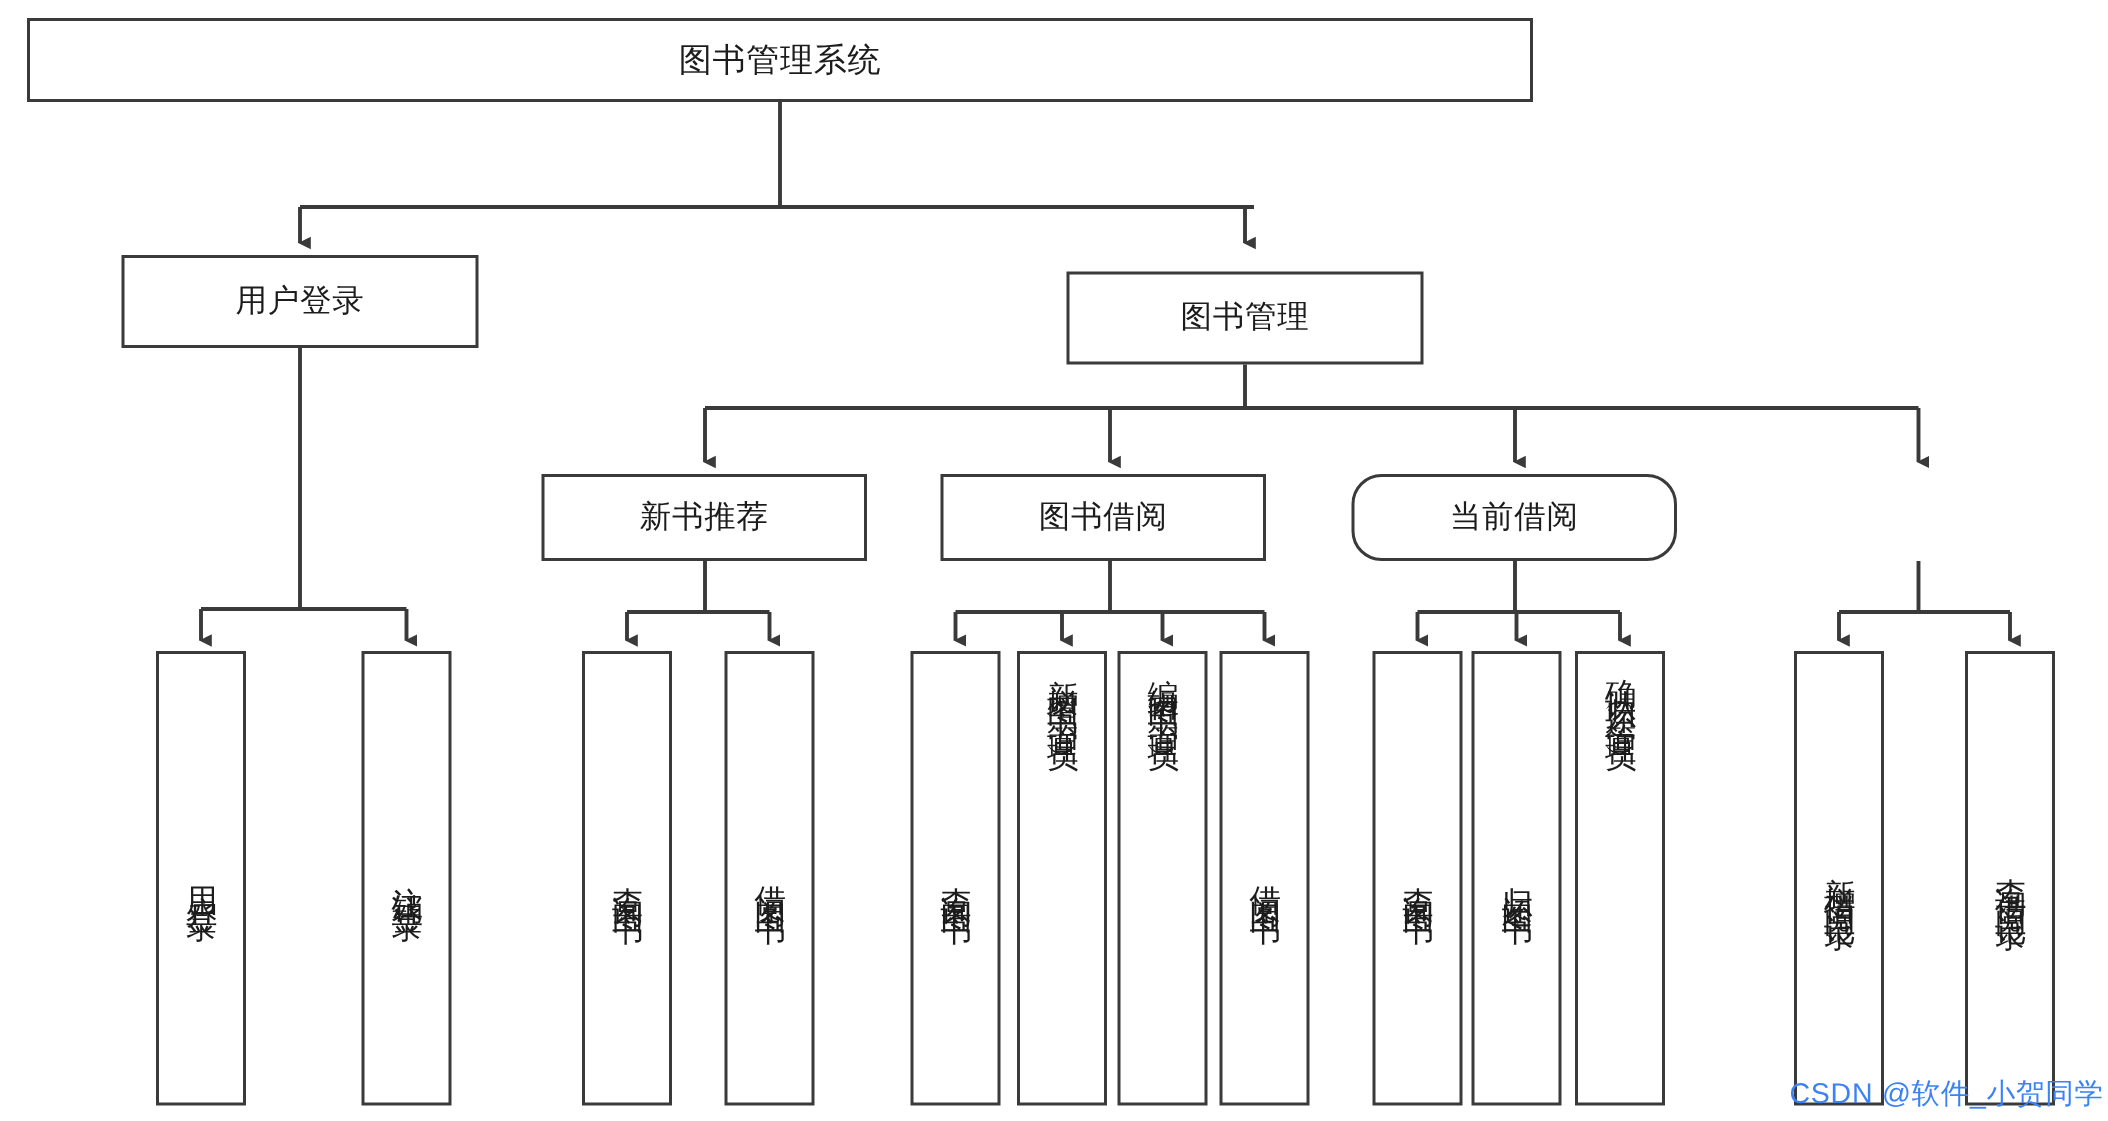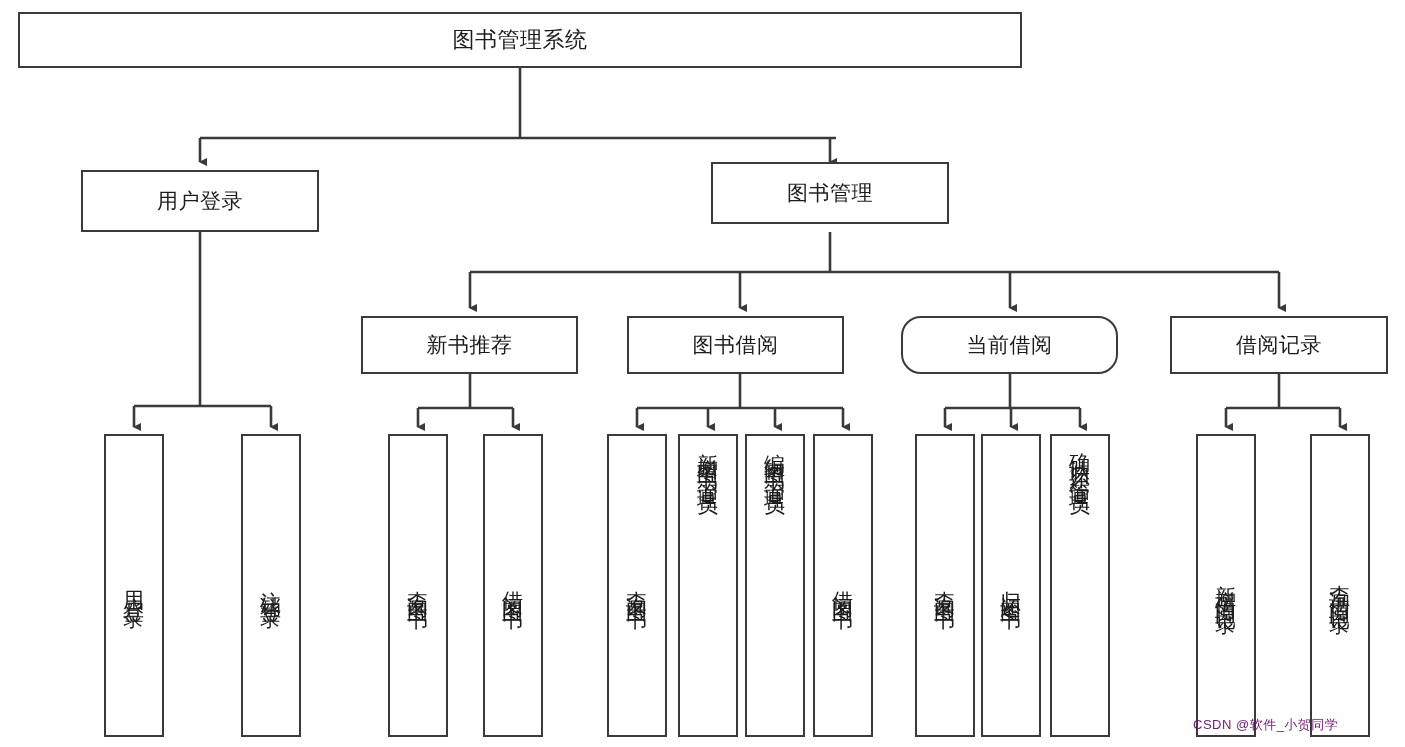--- a/index.html
+++ b/index.html
@@ -58,22 +58,22 @@
     letter-spacing: 6px;
     text-align: left;
     height: 100%;
     display: block;
   }
   .node.leaf.center .label {
     text-align: center;
   }
   .watermark {
     position: absolute;
-    color: #701a75;
-    font-size: 13px;
+    color: #3b82f6;
+    font-size: 19px;
     letter-spacing: 0.5px;
     white-space: nowrap;
     user-select: none;
   }
 </style>
 </head>
 <body>
 
 <div id="canvas">
 
@@ -127,35 +127,32 @@
     </g>
   </svg>
 
   <div class="node root" style="left:18px;top:12px;width:1004px;height:56px;">
     <span class="label">图书管理系统</span>
   </div>
 
   <div class="node" style="left:81px;top:170px;width:238px;height:62px;">
     <span class="label">用户登录</span>
   </div>
-  <div class="node" style="left:711px;top:162px;width:238px;height:62px;">
+  <div class="node" style="left:711px;top:181px;width:238px;height:62px;">
     <span class="label">图书管理</span>
   </div>
 
   <div class="node" style="left:361px;top:316px;width:217px;height:58px;">
     <span class="label">新书推荐</span>
   </div>
   <div class="node" style="left:627px;top:316px;width:217px;height:58px;">
     <span class="label">图书借阅</span>
   </div>
   <div class="node" style="left:901px;top:316px;width:217px;height:58px;border-radius:20px;">
     <span class="label">当前借阅</span>
-  </div>
-  <div class="node" style="left:1170px;top:316px;width:218px;height:58px;">
-    <span class="label">借阅记录</span>
   </div>
 
   <div class="node leaf center" style="left:104px;top:434px;width:60px;height:303px;">
     <span class="label">用户登录</span>
   </div>
   <div class="node leaf center" style="left:241px;top:434px;width:60px;height:303px;">
     <span class="label">注销登录</span>
   </div>
 
   <div class="node leaf center" style="left:388px;top:434px;width:60px;height:303px;">

